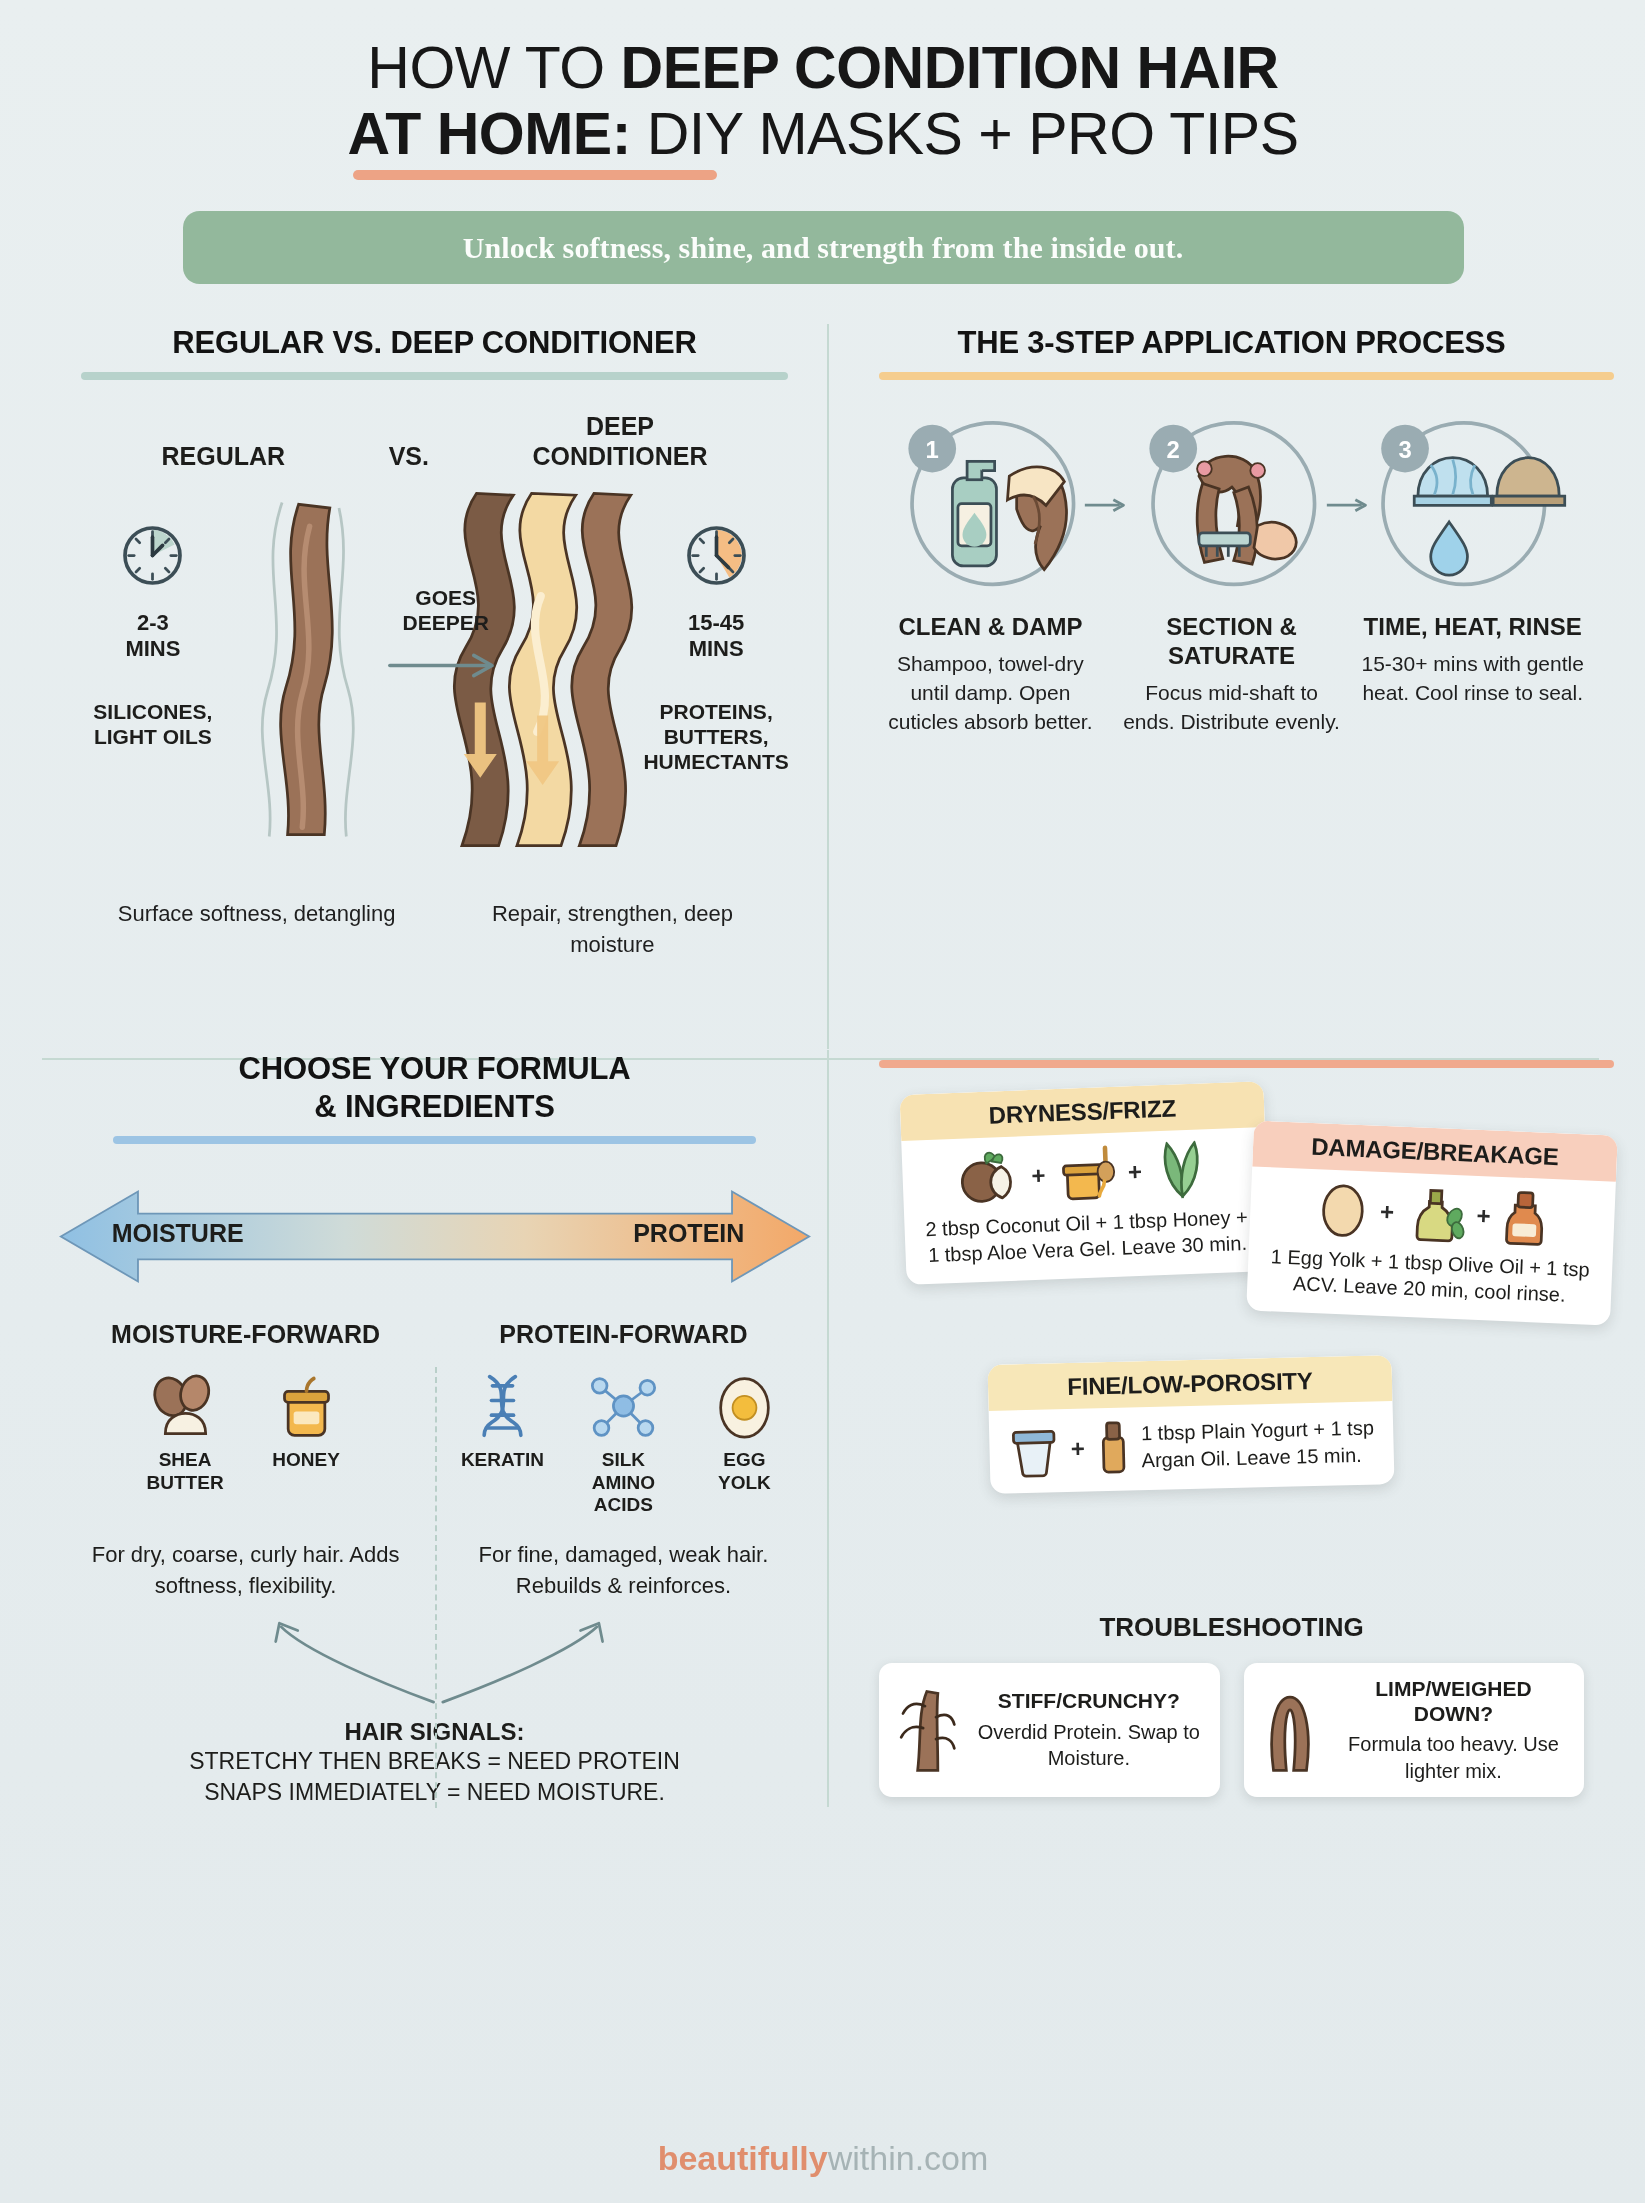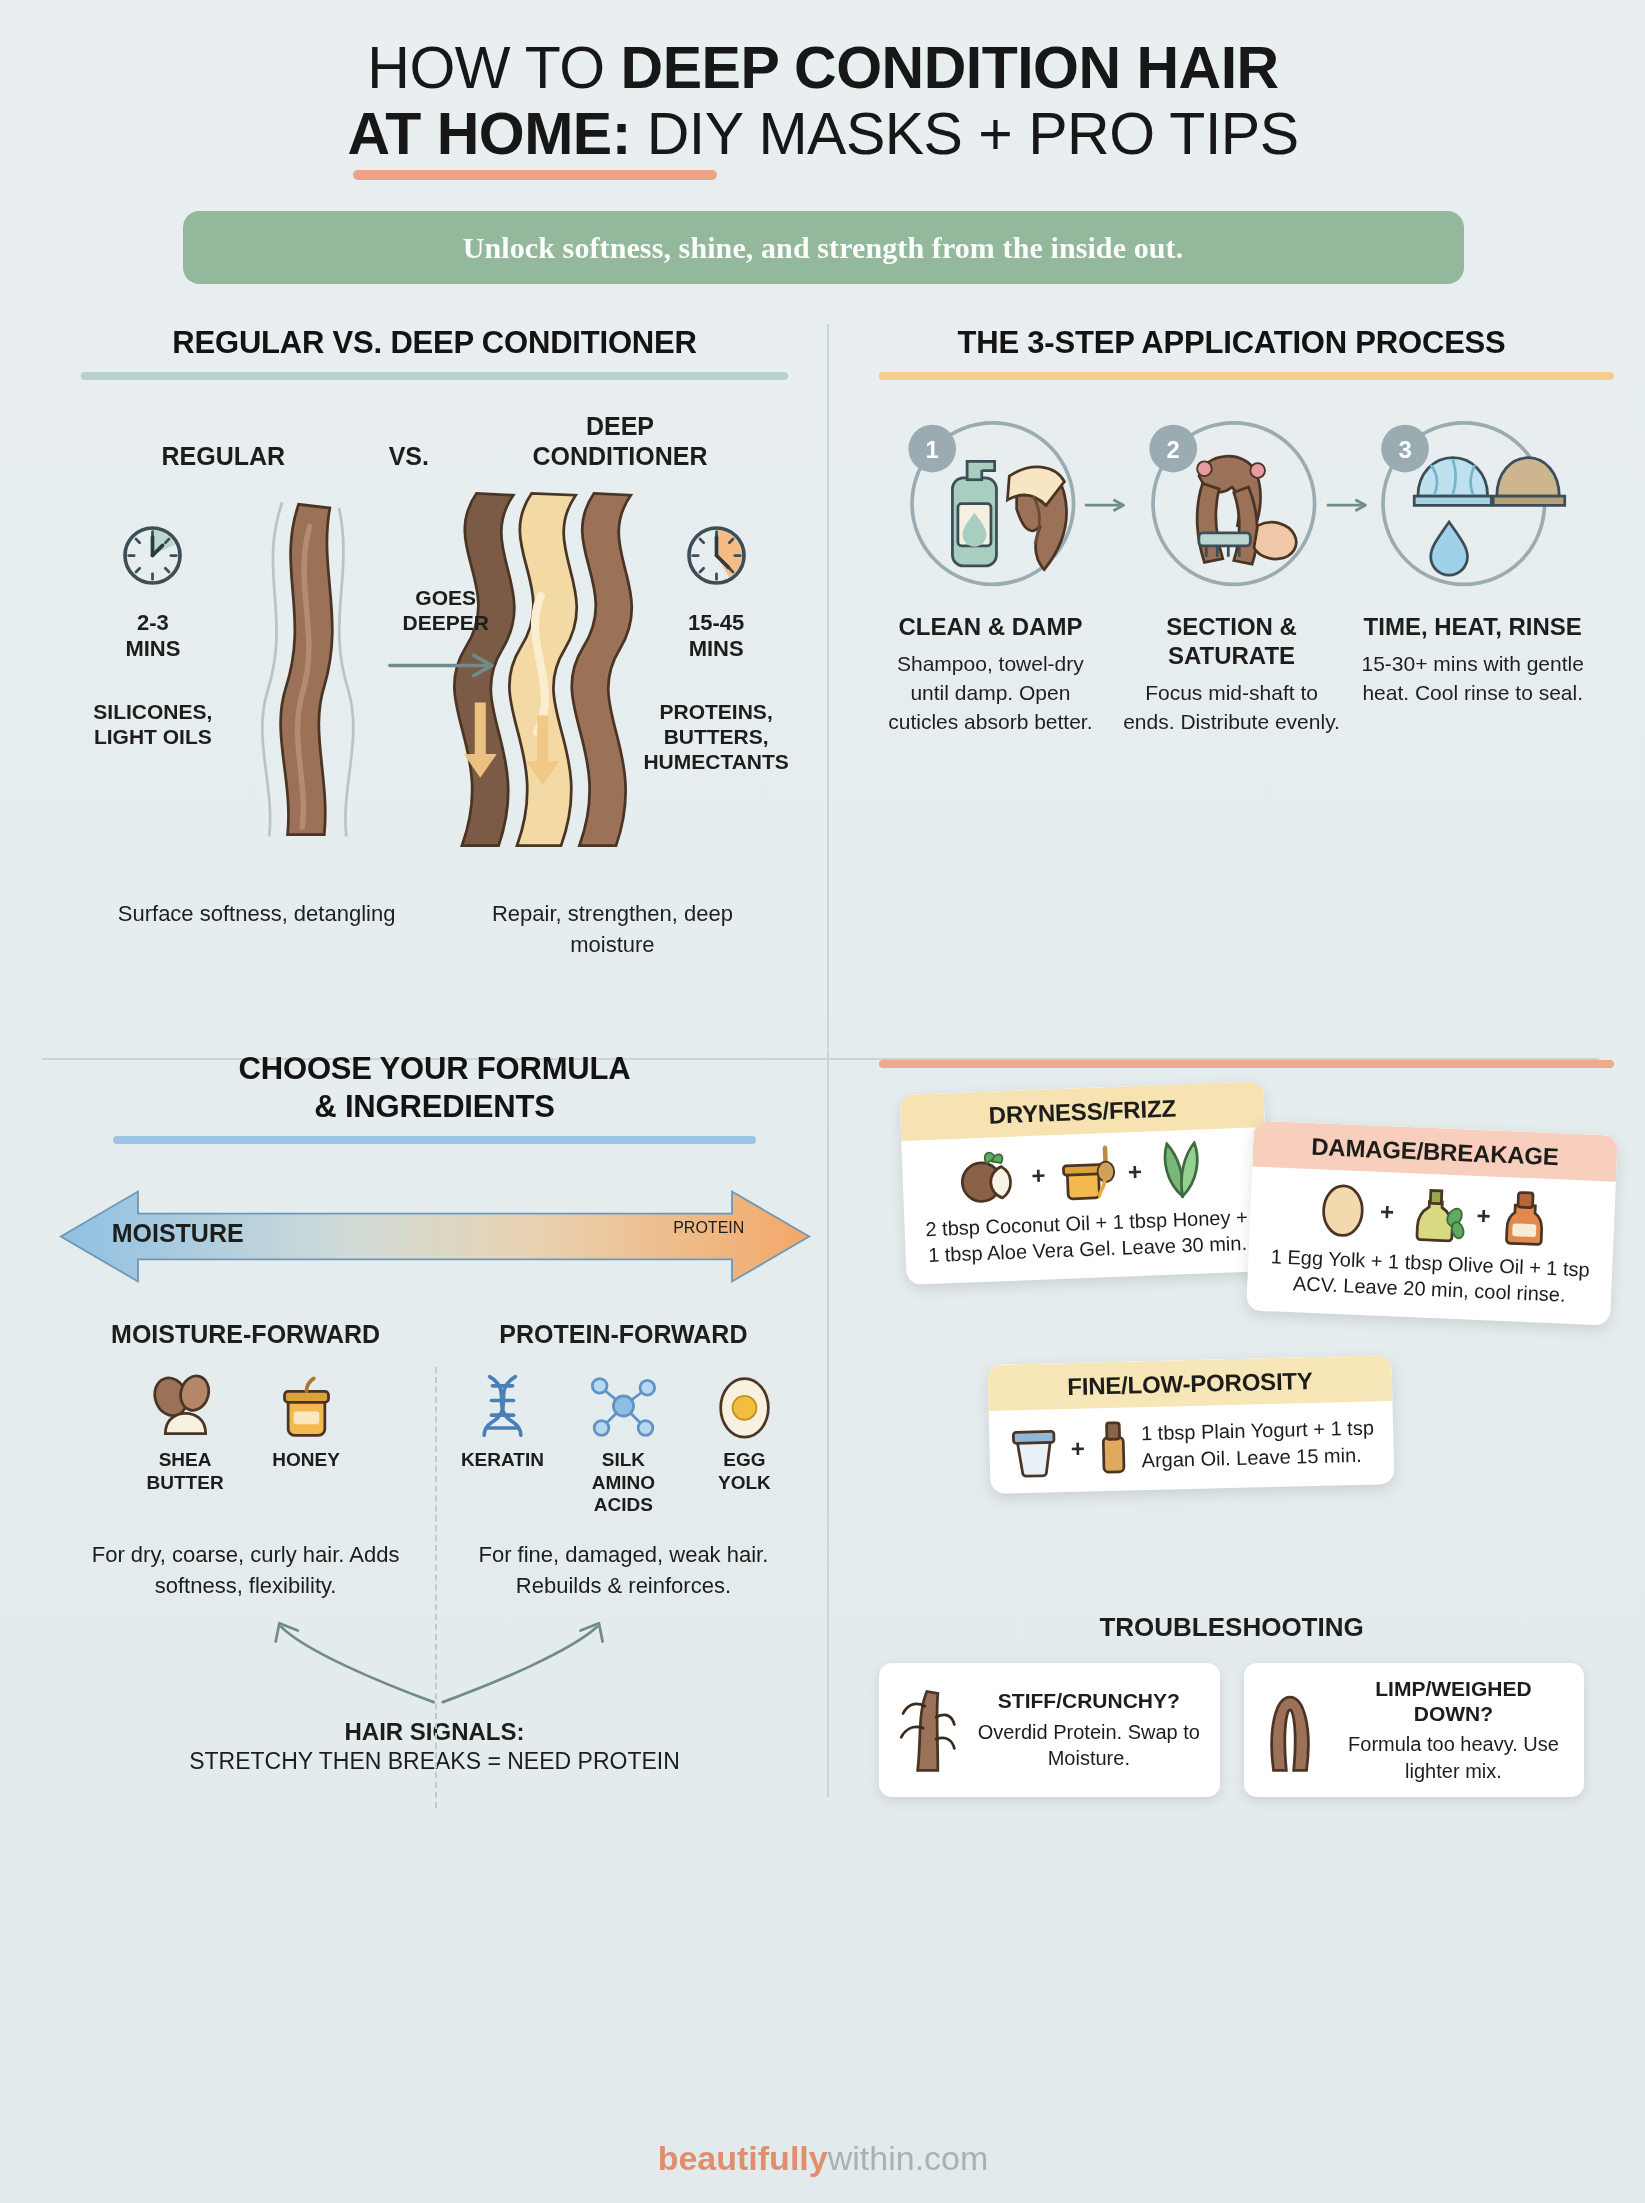--- a/index.html
+++ b/index.html
@@ -416,21 +416,21 @@
             <linearGradient id="spec" x1="0" y1="0" x2="1" y2="0">
               <stop offset="0%" stop-color="#8fc0e3"></stop>
               <stop offset="38%" stop-color="#cfdbd8"></stop>
               <stop offset="62%" stop-color="#e8d4b4"></stop>
               <stop offset="100%" stop-color="#f3a868"></stop>
             </linearGradient>
           </defs>
           <path d="M4 55 L88 6 L88 30 L735 30 L735 6 L819 55 L735 104 L735 80 L88 80 L88 104 Z" fill="url(#spec)" stroke="#6e97b8" stroke-width="2"></path>
         </svg>
         <div style="position:absolute;left:55px;top:33px;font-size:25px;font-weight:800">MOISTURE</div>
-        <div style="position:absolute;right:68px;top:33px;font-size:16px;font-weight:400">PROTEIN</div>
+        <div style="position:absolute;right:68px;top:33px;font-size:25px;font-weight:700">PROTEIN</div>
       </div>
 
       <div class="vdash" style="top:317px;height:441px"></div>
 
       <div class="spect-labels">
         <div>MOISTURE-FORWARD</div>
         <div>PROTEIN-FORWARD</div>
       </div>
 
       <div class="ing-groups">
@@ -506,20 +506,21 @@
           <path d="M410 96 C350 74 270 40 244 14"></path>
           <polyline points="238,30 242,10 262,18"></polyline>
           <path d="M420 96 C480 74 560 40 588 14"></path>
           <polyline points="594,30 590,10 570,18"></polyline>
         </g>
       </svg>
 
       <div class="signals" style="margin-top:0">
         <div class="hd">HAIR SIGNALS:</div>
         <div class="ln">STRETCHY THEN BREAKS = NEED PROTEIN</div>
+        <div class="ln">SNAPS IMMEDIATELY = NEED MOISTURE.</div>
       </div>
     </div>
 
     <div class="vdiv"></div>
 
     <div class="quad quad-r">
       <div class="sec-rule rule-coral"></div>
 
       <div class="recipes">
 

